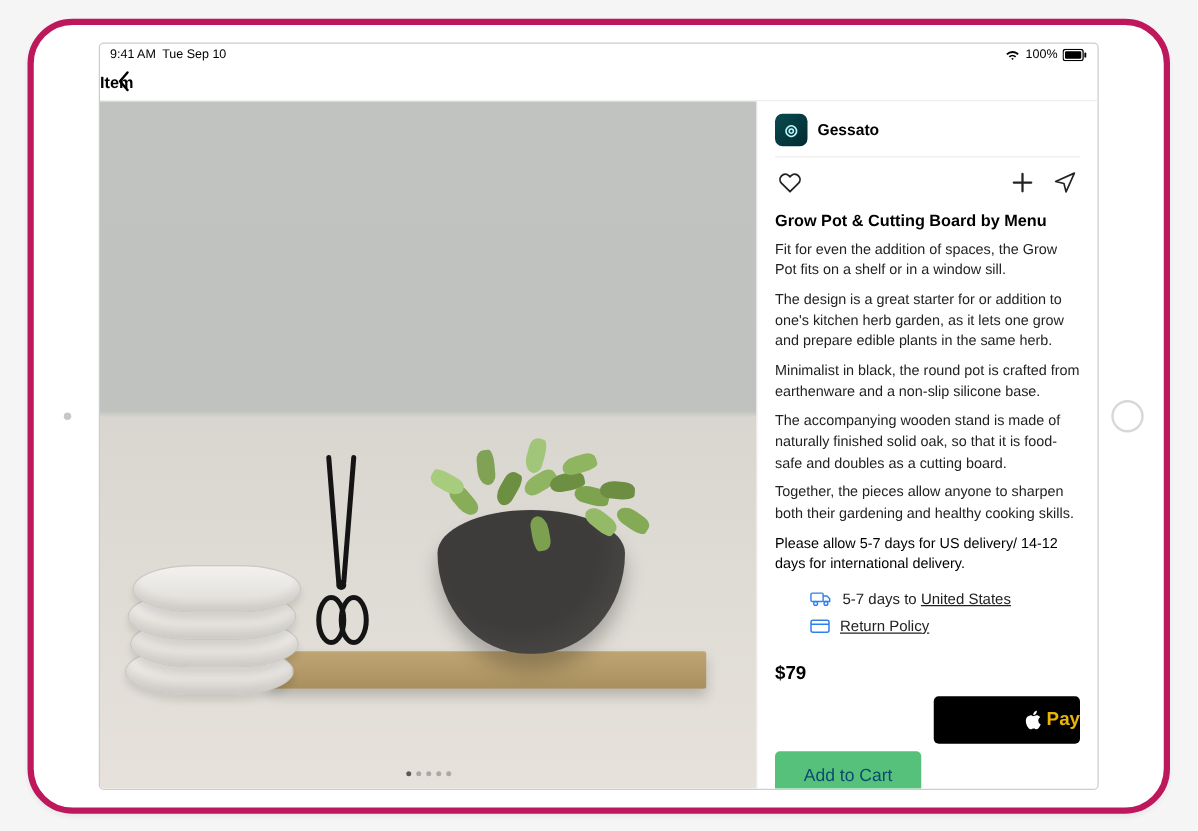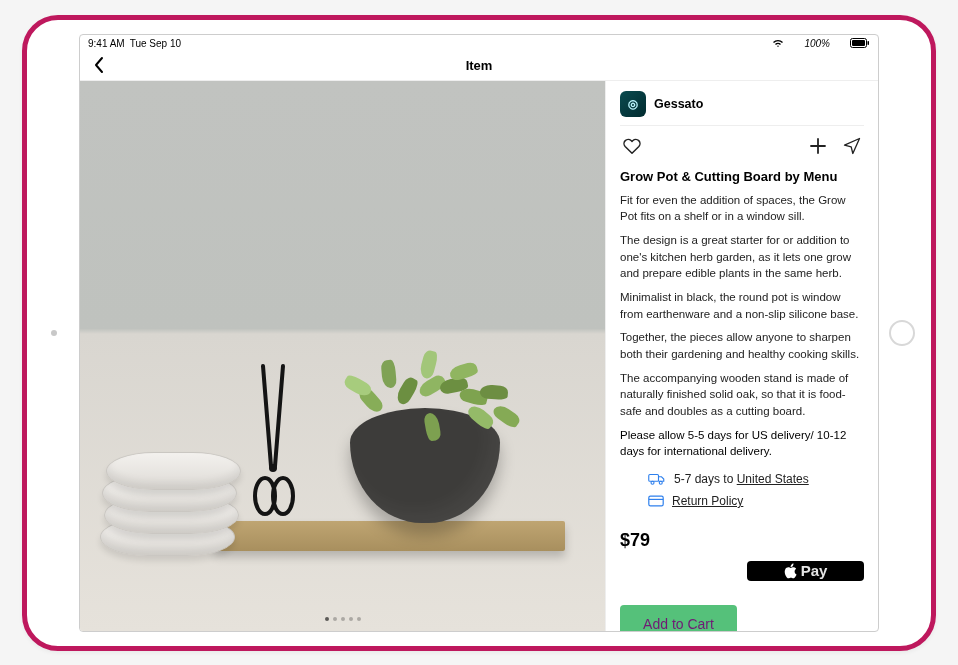--- a/index.html
+++ b/index.html
@@ -55,27 +55,26 @@
     .status-bar {
       display: flex;
       justify-content: space-between;
       align-items: center;
       padding: 2px 8px 0 8px;
       font-size: 10px;
       font-weight: 500;
       height: 16px;
     }
     .status-left { display: flex; gap: 5px; align-items: center; }
-    .status-right { display: flex; gap: 20px; align-items: flex-start; font-style: italic; }
+    .status-right { display: flex; gap: 4px; align-items: center; }
     .wifi-icon, .battery-icon { display: inline-flex; }
     .nav-bar {
       height: 30px;
       display: flex;
       align-items: center;
-      justify-content: center;
       position: relative;
       border-bottom: 1px solid #eee;
     }
     .nav-back {
       position: absolute;
       left: 8px;
       top: 50%;
       transform: translateY(-50%);
       width: 22px;
       height: 22px;
@@ -225,48 +224,48 @@
       gap: 8px;
       font-size: 12px;
       margin: 4px 0;
       padding-left: 28px;
     }
     .link-row .text { color: #222; }
     .link-underline { text-decoration: underline; cursor: pointer; }
     .link-icon { color: #2f80ed; display: inline-flex; }
     .divider { height: 1px; background: #eee; margin: 8px 0; }
     .price {
-      font-size: 18px; font-weight: 700; margin: 2px 0 10px 0;
+      font-size: 15px; font-weight: 700; margin: 2px 0 10px 0;
     }
     .buy-row { display: flex; gap: 10px; }
     .add-cart-btn {
       flex: 1;
       background: #55c17a;
-      color: #701a75;
+      color: #0c4a6e;
       border: none;
       border-radius: 4px;
       height: 38px;
       font-size: 14px;
       font-weight: 500;
       cursor: pointer;
       margin-top: 44px;
     }
     .apple-pay-btn {
       flex: 1;
       background: #000;
-      color: #e5e5e5;
+      color: #eab308;
       border: none;
       border-radius: 4px;
-      height: 20px;
+      height: 38px;
       font-size: 15px;
       font-weight: 600;
       cursor: pointer;
       display: flex;
       align-items: center;
-      justify-content: center;
+      justify-content: flex-end;
       gap: 3px;
     }
   </style>
 </head>
 <body>
 
 <div class="ipad-frame">
   <div class="camera-dot"></div>
   <div class="home-button"></div>
 
@@ -371,26 +370,26 @@
                 <path d="M3 11 L21 3 L13 21 L11 13 Z" fill="none" stroke="#222" stroke-width="1.6" stroke-linejoin="round"></path>
               </svg>
           </div>
         </div>
 
         <div class="item-title">Grow Pot &amp; Cutting Board by Menu</div>
 
         <div class="desc">
           <p>Fit for even the addition of spaces, the Grow Pot fits on a shelf or in a window sill.</p>
           <p>The design is a great starter for or addition to one's kitchen herb garden, as it lets one grow and prepare edible plants in the same herb.</p>
-          <p>Minimalist in black, the round pot is window from earthenware and a non-slip silicone base.</p>
+          <p>Minimalist in black, the round pot is crafted from earthenware and a non-slip silicone base.</p>
+          <p>The accompanying wooden stand is made of naturally finished solid oak, so that it is food-safe and doubles as a cutting board.</p>
           <p>Together, the pieces allow anyone to sharpen both their gardening and healthy cooking skills.</p>
-          <p>The accompanying wooden stand is made of naturally finished solid oak, so that it is food-safe and doubles as a cutting board.</p>
-        </div>
-
-        <div class="delivery-note">Please allow 5-5 days for US delivery/ 10-12 days for international delivery.</div>
+        </div>
+
+        <div class="delivery-note">Please allow 5-7 days for US delivery/ 14-12 days for international delivery.</div>
 
         <div class="link-row">
           <span class="link-icon">
             <svg width="18" height="14" viewBox="0 0 24 18">
                 <rect x="1" y="3" width="13" height="9" rx="1.5" fill="none" stroke="#2f80ed" stroke-width="1.5"></rect>
                 <path d="M14 6 h4 l3 3 v3 h-7" fill="none" stroke="#2f80ed" stroke-width="1.5"></path>
                 <circle cx="6" cy="14" r="2" fill="none" stroke="#2f80ed" stroke-width="1.5"></circle>
                 <circle cx="17" cy="14" r="2" fill="none" stroke="#2f80ed" stroke-width="1.5"></circle>
               </svg>
           </span>

